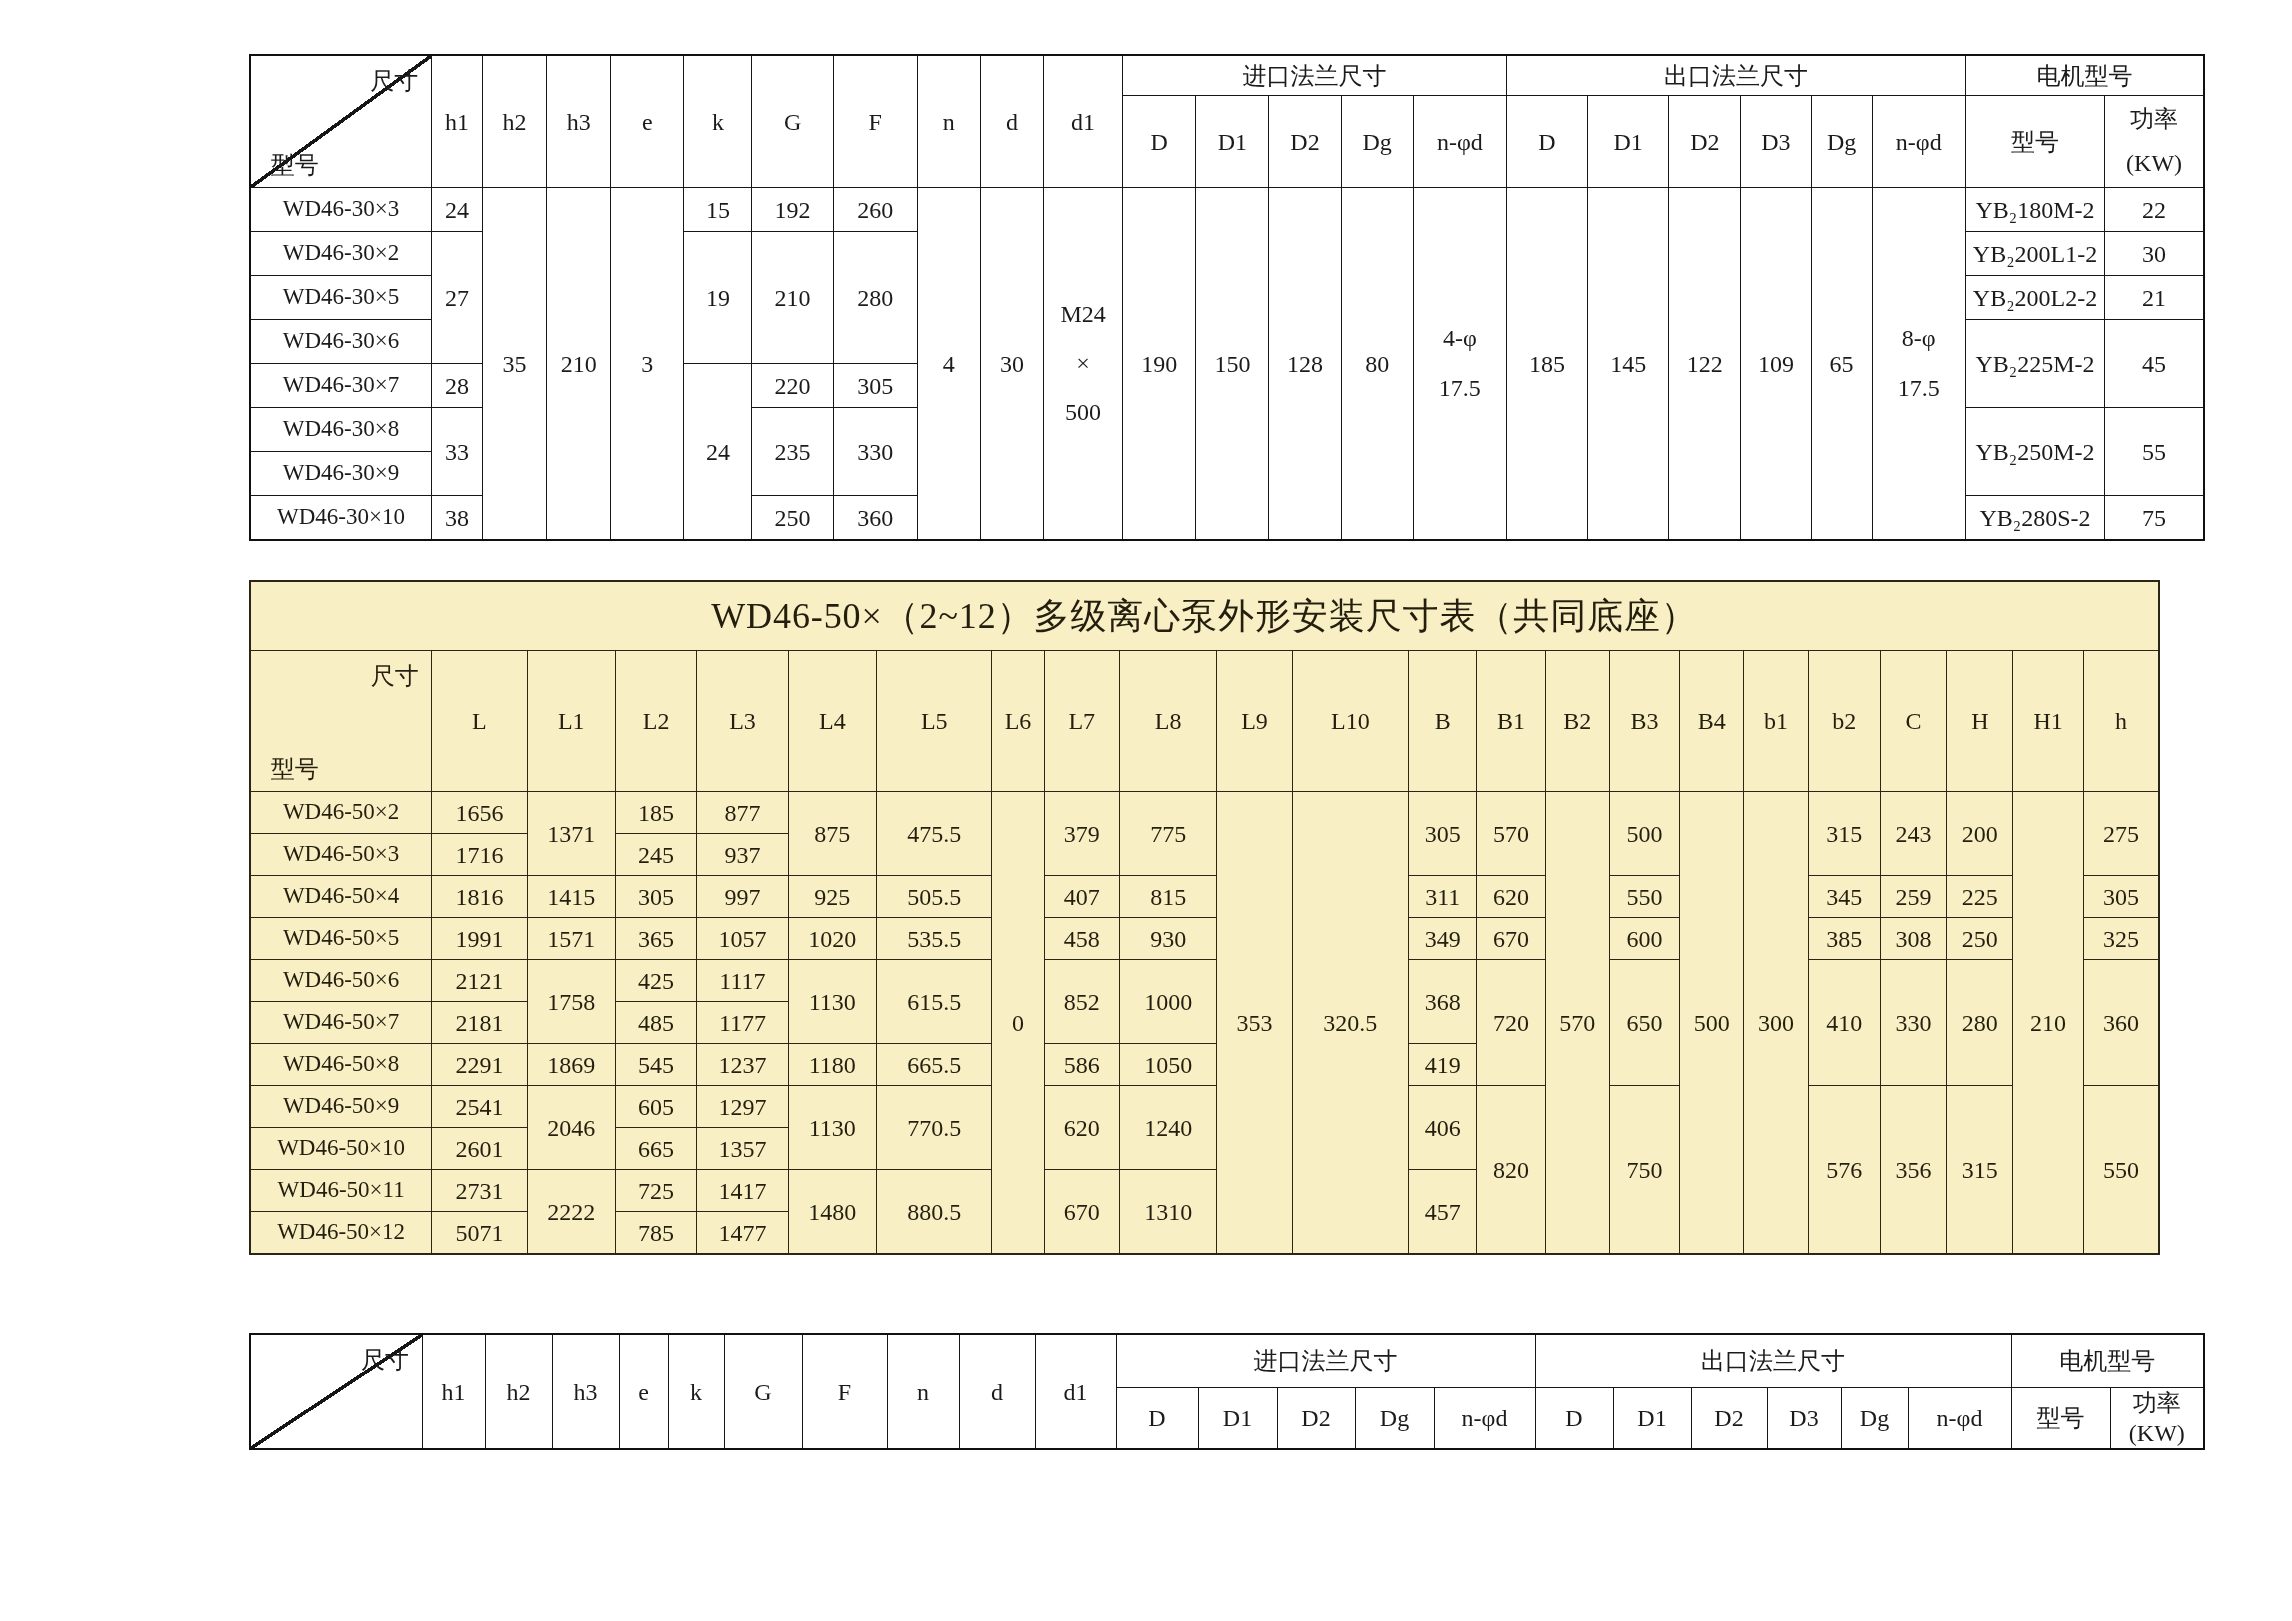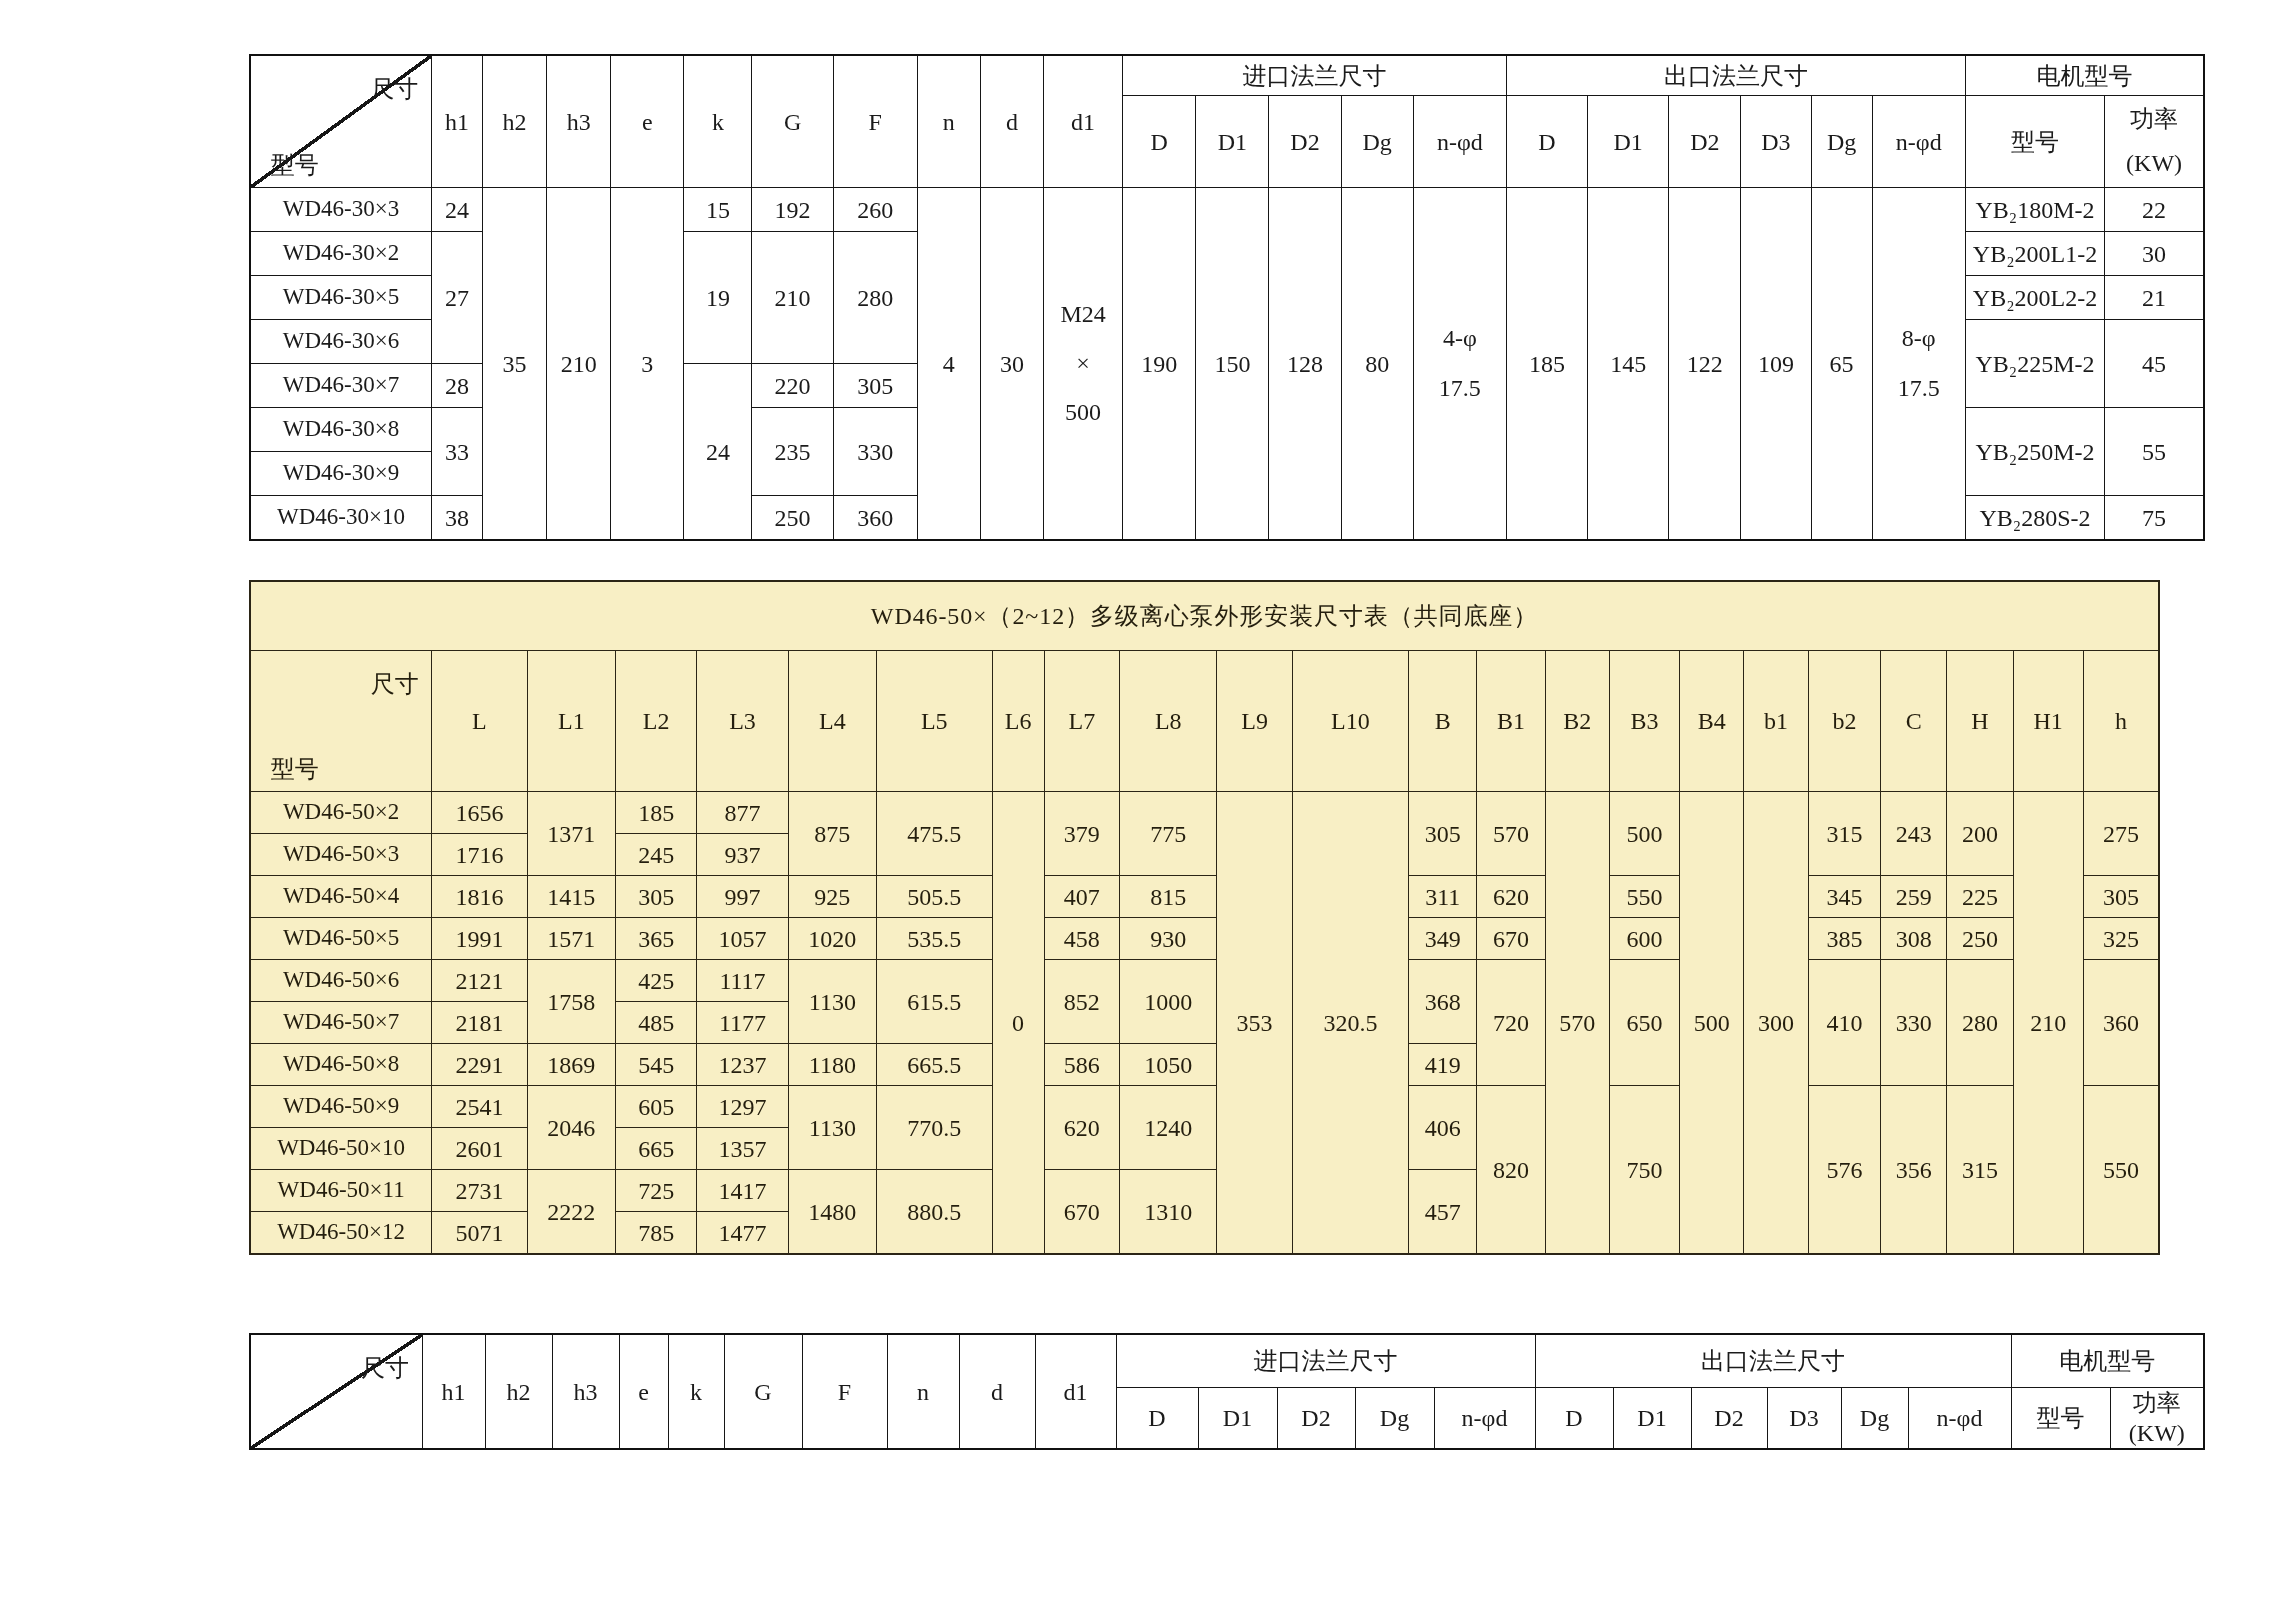--- a/index.html
+++ b/index.html
@@ -11,35 +11,35 @@
   
   .t1{left:249px;top:54px;width:1956px;border:2.7px solid #111;}
   .t1 .hA td{height:39px;}
   .t1 .hB td{height:91px;}
   .t1 .body td{height:43px;}
   .t1 td.model{font-size:23px;}
   
   .t2{left:249px;top:580px;width:1911px;border:2.7px solid #2b2516;
       background:#f8efc5;color:#241e0e;}
   .t2 td{border:1.8px solid #2b2516;}
-  .t2 .titleRow td{height:68px;font-size:24px;letter-spacing:0.9px;}
+  .t2 .titleRow td{height:68px;font-size:36px;letter-spacing:0.9px;}
   .t2 .hdr td{height:140px;}
   .t2 .body td{height:41px;}
   .t2 td.model{font-size:23px;text-align:center;}
   
   .t3{left:249px;top:1333px;width:1956px;border:2.7px solid #111;}
   .t3 .hA td{height:52px;}
   .t3 .hB td{height:53px;}
   
   .corner{position:relative;padding:0;}
   .diagline{background-image:linear-gradient(to bottom right,
       transparent calc(50% - 1.8px),#161616 calc(50% - 1.8px),
       #161616 calc(50% + 1.8px),transparent calc(50% + 1.8px));}
   .cwrap{position:absolute;inset:0;}
-  .c-top{position:absolute;top:18px;right:12.5px;}
+  .c-top{position:absolute;top:10px;right:12.5px;}
   .c-bot{position:absolute;bottom:7.2px;left:19.7px;}
   .lh2{line-height:2.05;}
   .lh18{line-height:1.8;}
 </style>
 </head>
 <body>
 
 <table class="t1">
 <colgroup>
 <col style="width:181px">

